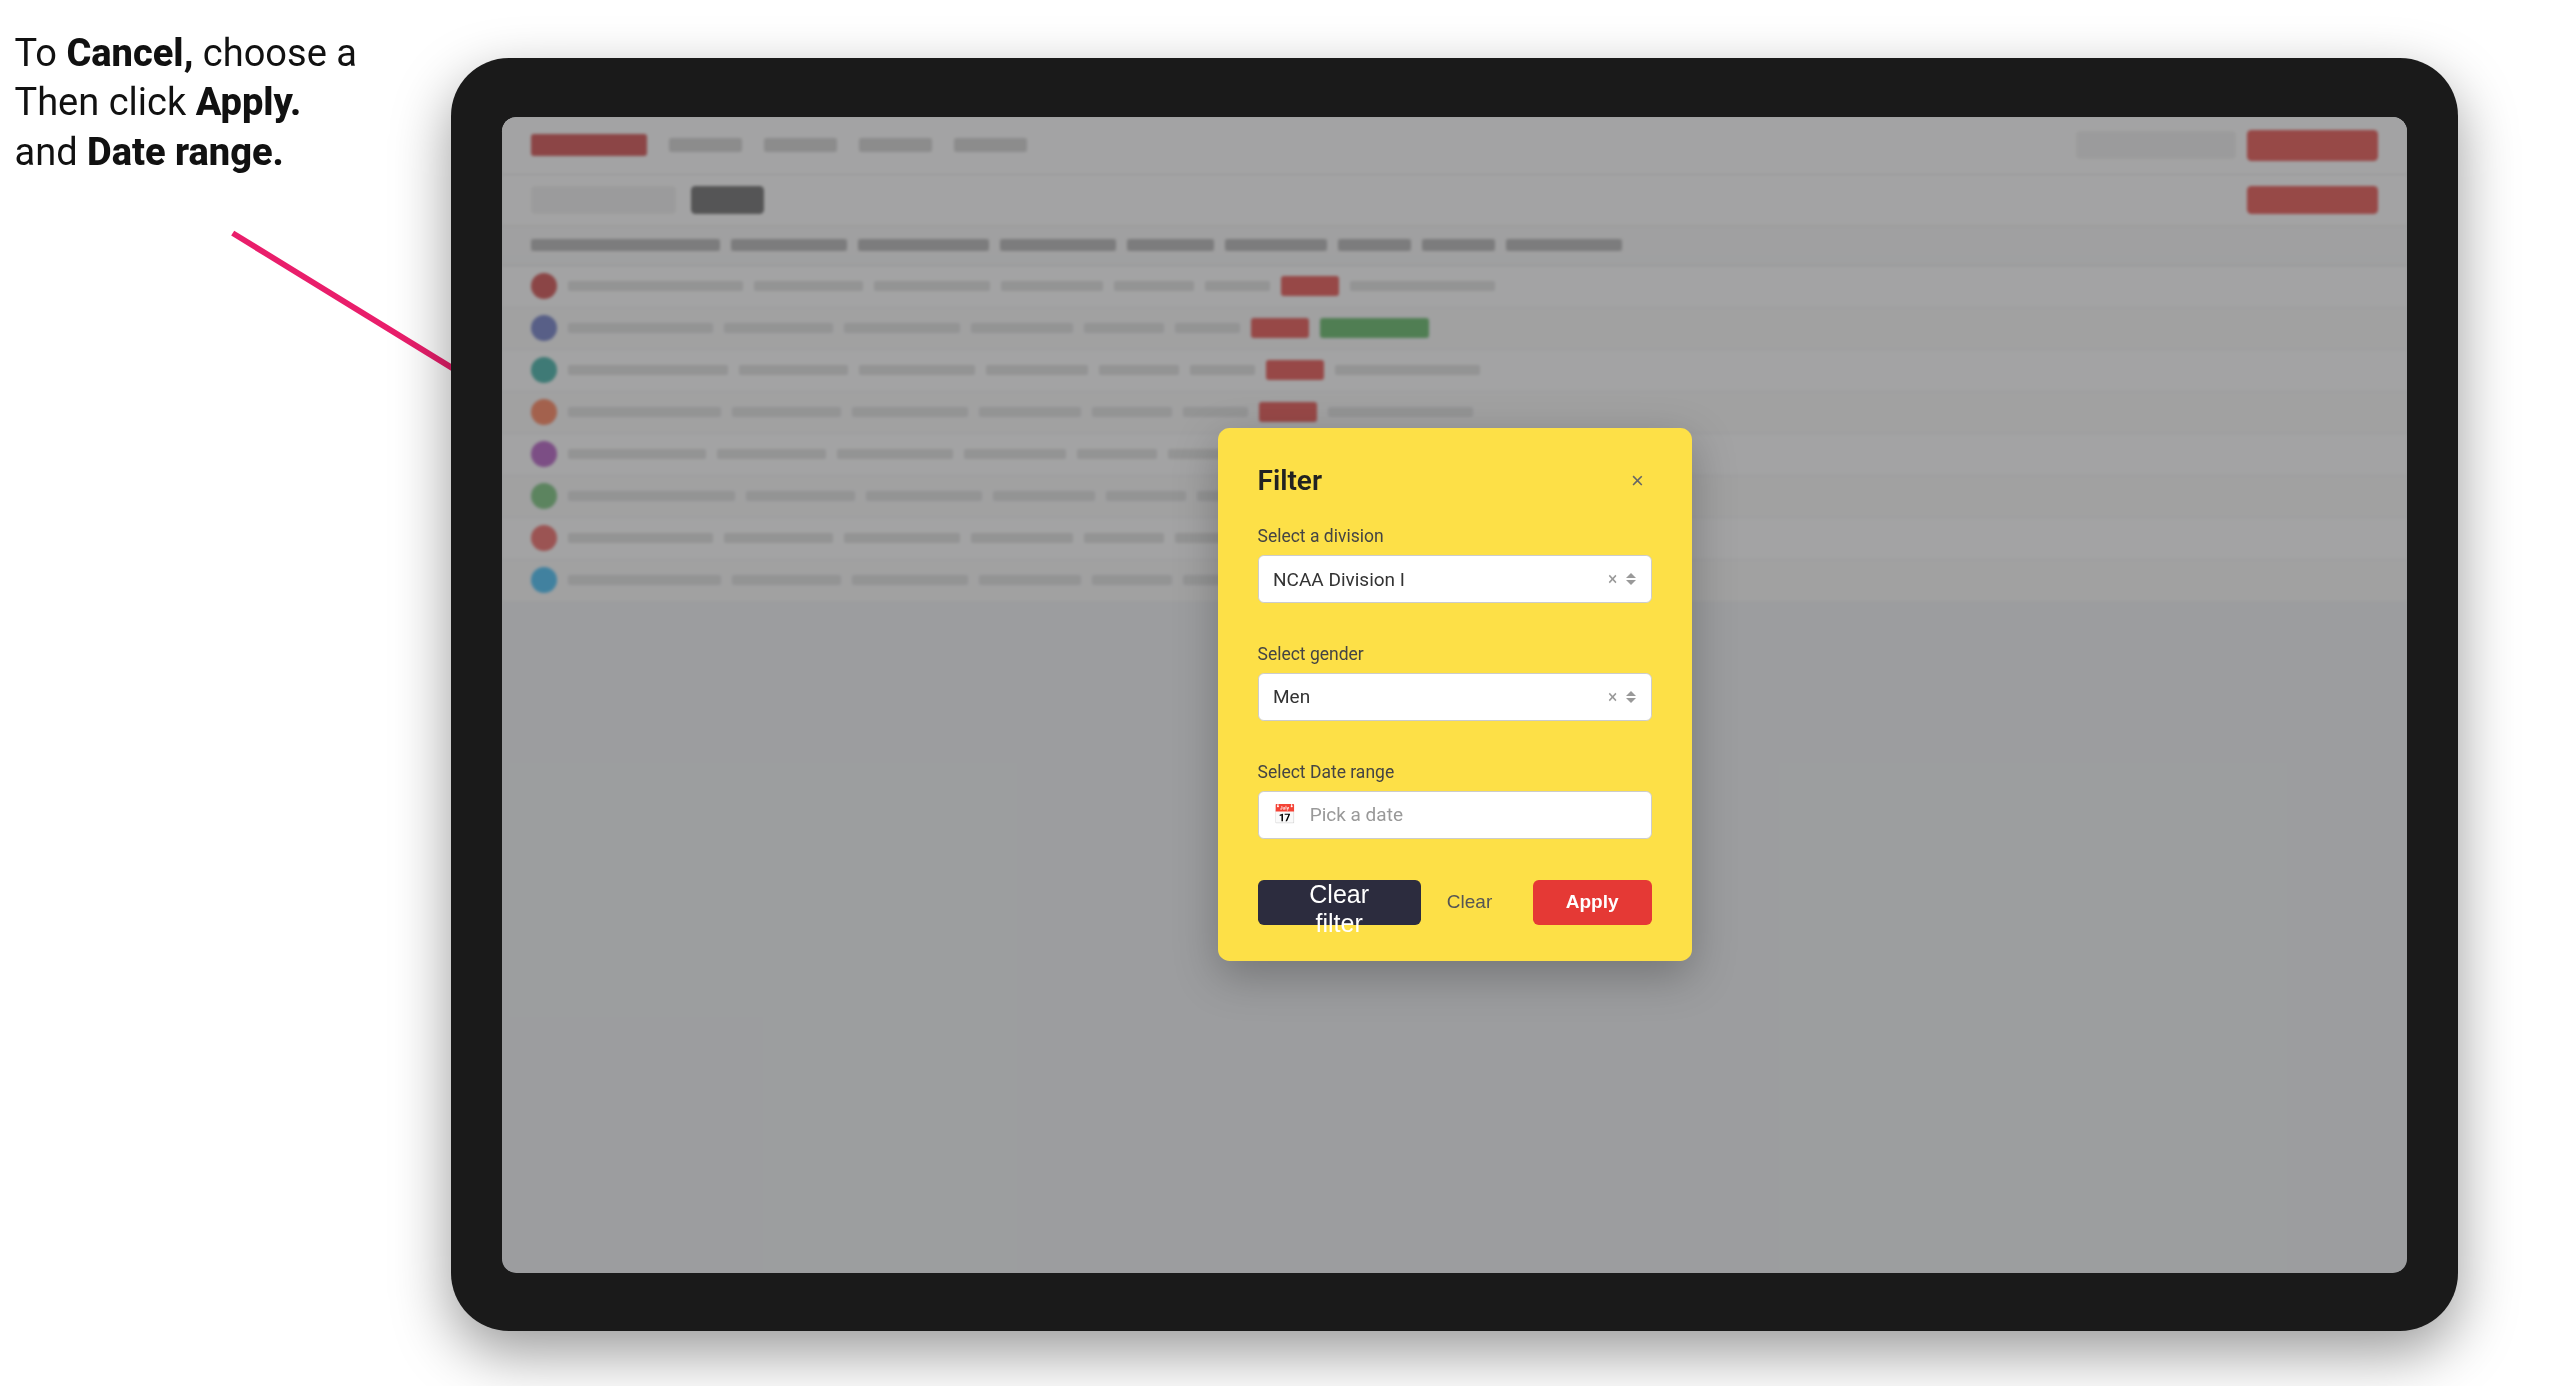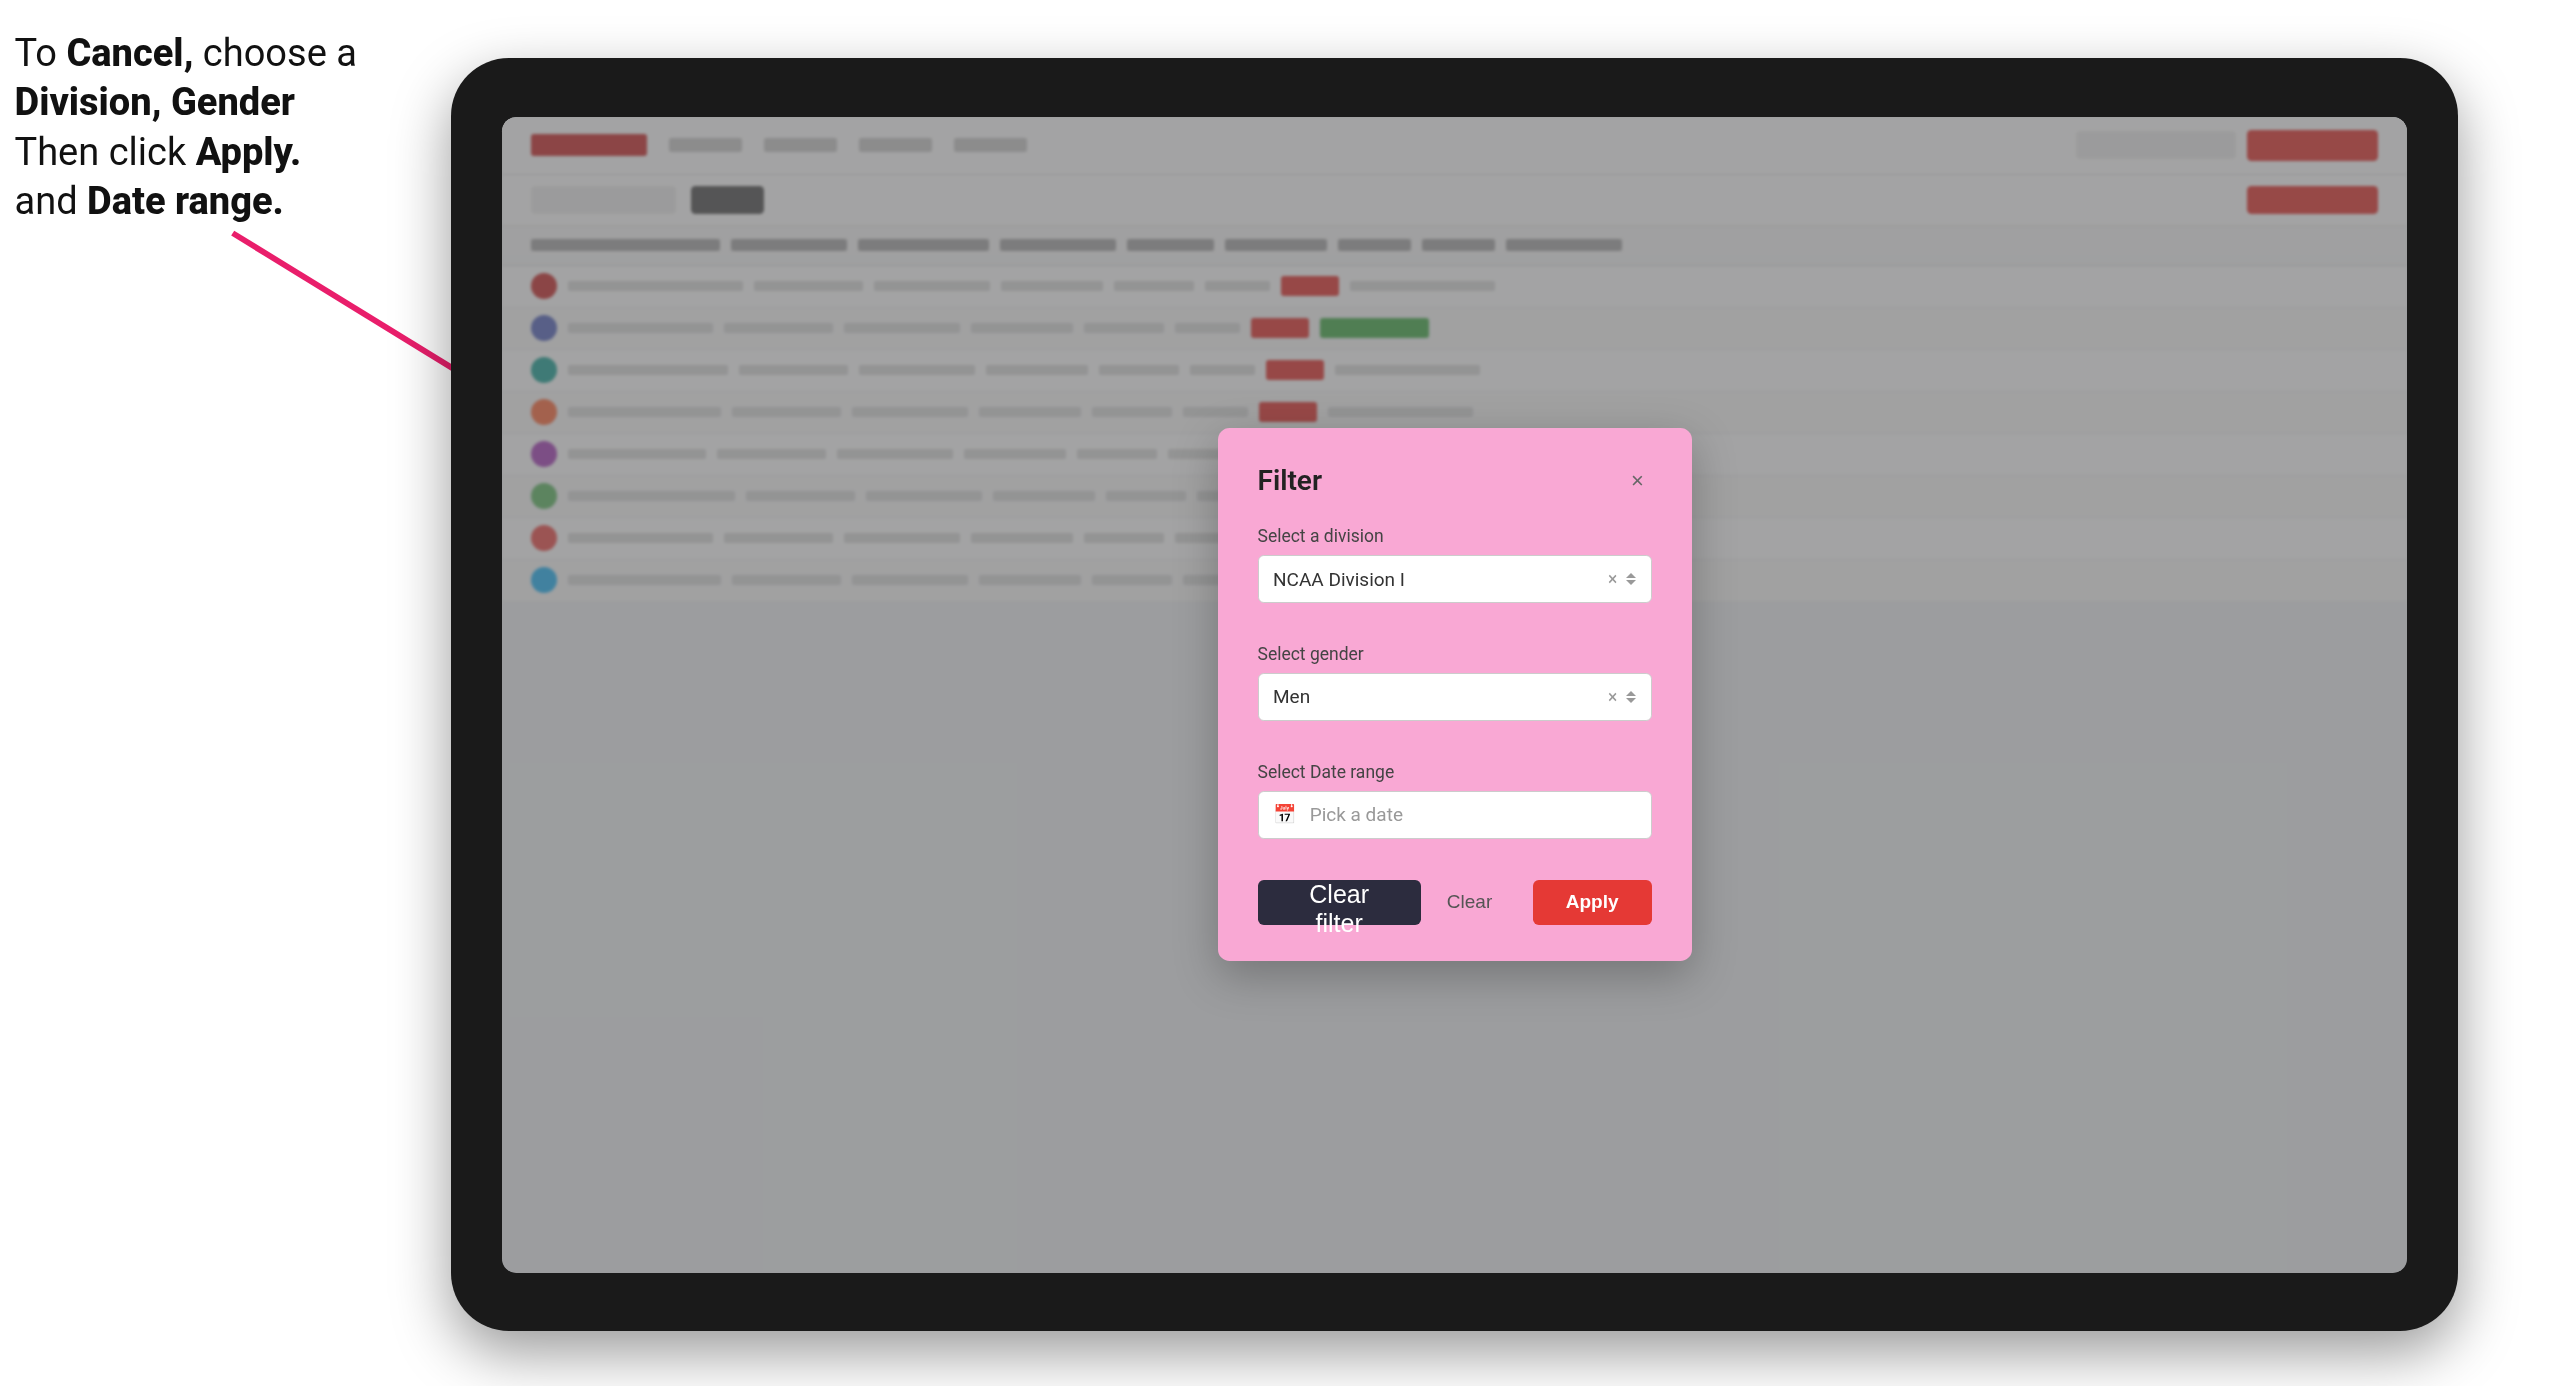--- a/index.html
+++ b/index.html
@@ -216,21 +216,21 @@
       position: absolute;
       inset: 0;
       background: rgba(0,0,0,0.35);
       display: flex;
       align-items: center;
       justify-content: center;
       z-index: 10;
     }
 
     .filter-modal {
-      background: #f9a8d4;
+      background: #fde047;
       border-radius: 11.6px;
       box-shadow: 0 14.5px 44px rgba(0,0,0,0.25);
       width: 474px;
       padding: 36px 40px 36px 40px;
       position: relative;
     }
 
     .modal-header {
       display: flex;
       align-items: center;
@@ -383,23 +383,20 @@
       cursor: pointer;
       font-weight: 600;
     }
   </style>
 </head>
 <body>
 
 <div class="instruction-text">
   <p>
     <span>To </span><span class="bold">Cancel,</span><span> choose a</span>
-  </p>
-  <p>
-    <span class="bold">Division, Gender</span>
   </p>
   <p>
     <span>Then click </span><span class="bold">Apply.</span>
   </p>
   <p>
     <span>and </span><span class="bold">Date range.</span>
   </p>
 </div>
 
 <svg class="arrow-container" viewBox="0 0 900 600" xmlns="http://www.w3.org/2000/svg">

